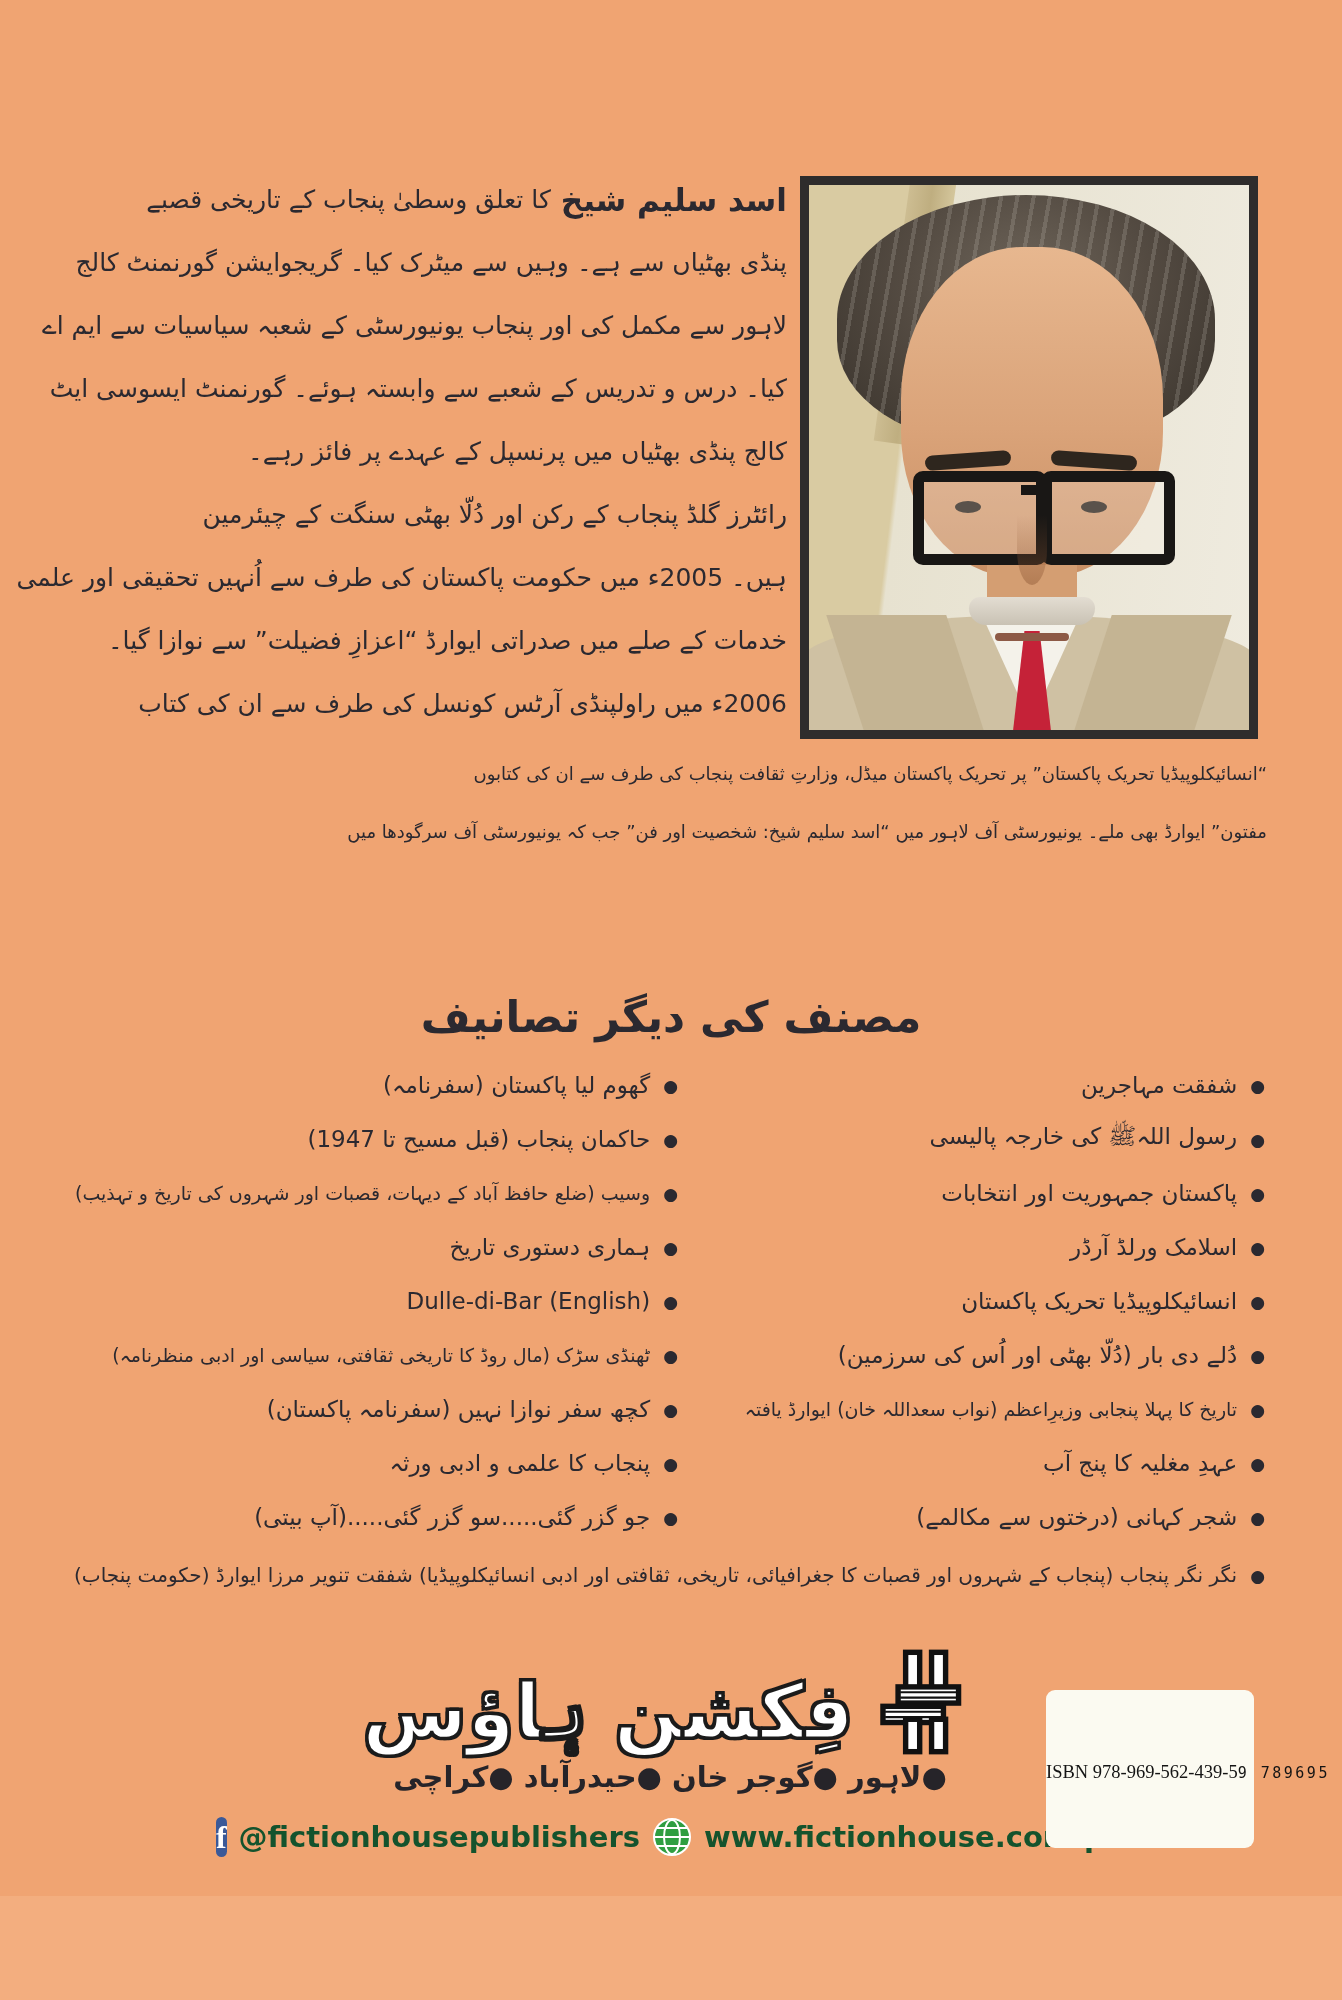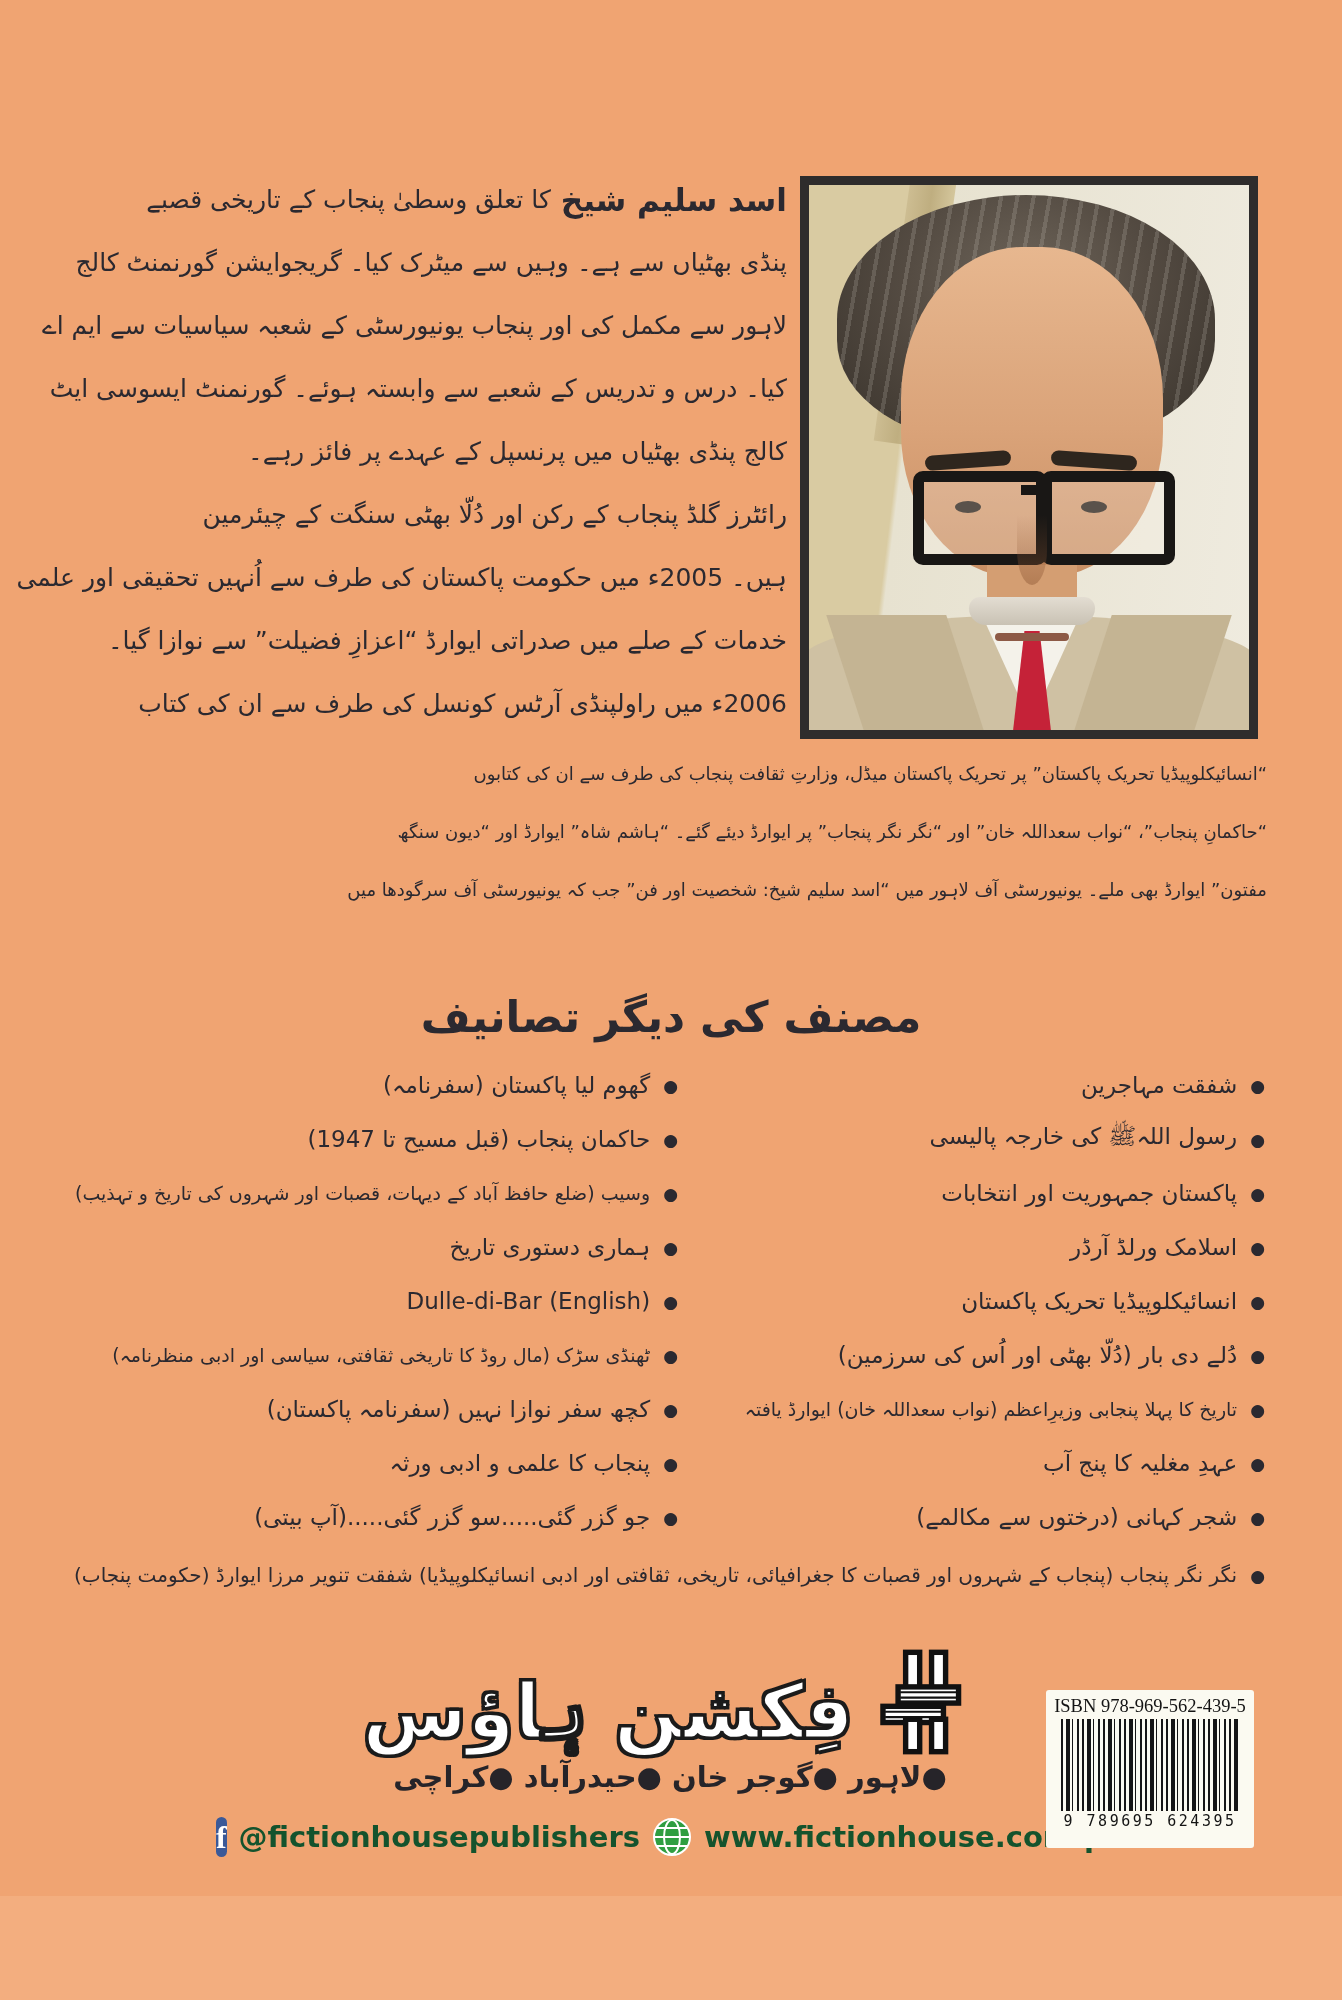--- a/index.html
+++ b/index.html
@@ -78,22 +78,22 @@
     direction:rtl;white-space:nowrap;color:#262429;}
   .social{left:260px;top:1812px;width:820px;height:50px;display:flex;align-items:center;
     justify-content:center;gap:12px;}
   .fb-icon{width:40px;height:40px;border-radius:7px;background:#3b5998;color:#fff;
     display:flex;align-items:center;justify-content:center;
     font-family:"Liberation Serif",serif;font-size:32px;font-weight:bold;}
   .social-text{font-size:29px;font-weight:bold;color:#14532d;}
   .globe-icon{width:40px;height:40px;flex:0 0 auto;}
 
   
-  .isbn-box{left:1046px;top:1690px;width:208px;height:158px;background:#fbfaf1;border-radius:3px;
-    display:flex;flex-direction:column;align-items:center;padding-top:6px;box-sizing:border-box;}
+  .isbn-box{left:1046px;top:1690px;width:208px;height:158px;background:#fbfaf1;border-radius:9px;
+    display:flex;align-items:center;padding-top:6px;box-sizing:border-box;}
   .isbn-label{font-family:"Liberation Serif",serif;font-size:18.5px;color:#141414;white-space:nowrap;}
   .barcode{width:178px;height:92px;margin-top:2px;
     background:repeating-linear-gradient(90deg,#161616 0 2px,transparent 2px 5px,#161616 5px 9px,transparent 9px 11px,#161616 11px 12px,transparent 12px 16px,#161616 16px 18px,transparent 18px 21px);}
   .isbn-digits{font-family:"DejaVu Sans Mono",monospace;font-size:15px;color:#141414;
     letter-spacing:2.5px;margin-top:1px;white-space:nowrap;}
 </style>
 </head>
 <body>
 
 <div class="abs spine-edge"></div>
@@ -130,21 +130,20 @@
   <div class="bio-line">کیا۔ درس و تدریس کے شعبے سے وابستہ ہوئے۔ گورنمنٹ ایسوسی ایٹ</div>
   <div class="bio-line">کالج پنڈی بھٹیاں میں پرنسپل کے عہدے پر فائز رہے۔</div>
   <div class="bio-line">رائٹرز گلڈ پنجاب کے رکن اور دُلّا بھٹی سنگت کے چیئرمین</div>
   <div class="bio-line">ہیں۔ 2005ء میں حکومت پاکستان کی طرف سے اُنہیں تحقیقی اور علمی</div>
   <div class="bio-line">خدمات کے صلے میں صدراتی ایوارڈ “اعزازِ فضیلت” سے نوازا گیا۔</div>
   <div class="bio-line">2006ء میں راولپنڈی آرٹس کونسل کی طرف سے ان کی کتاب</div>
 </div>
 
 <div class="abs bio-full">
   <div class="bio-fline">“انسائیکلوپیڈیا تحریک پاکستان” پر تحریک پاکستان میڈل، وزارتِ ثقافت پنجاب کی طرف سے ان کی کتابوں</div>
-  <div class="bio-fline">“حاکمانِ پنجاب”، “نواب سعداللہ خان” اور “نگر نگر پنجاب” پر ایوارڈ دیئے گئے۔ “ہاشم شاہ” ایوارڈ اور “دیون سنگھ</div>
   <div class="bio-fline">مفتون” ایوارڈ بھی ملے۔ یونیورسٹی آف لاہور میں “اسد سلیم شیخ: شخصیت اور فن” جب کہ یونیورسٹی آف سرگودھا میں</div>
 </div>
 
 <div class="abs works-heading">مصنف کی دیگر تصانیف</div>
 
 <div class="abs works">
   <div class="work">
       <span class="blt">●</span>
       <span class="wtxt">شفقت مہاجرین</span>
     </div>

